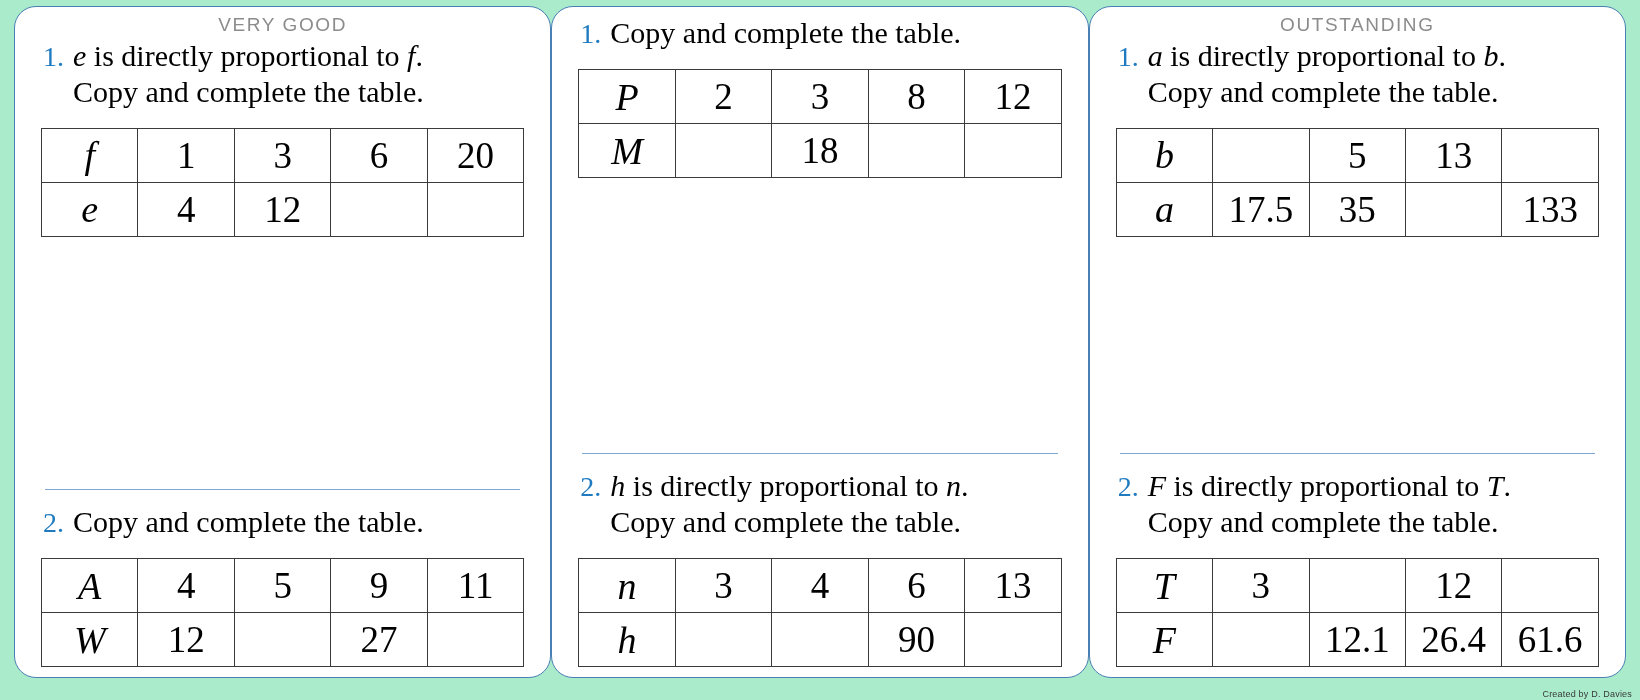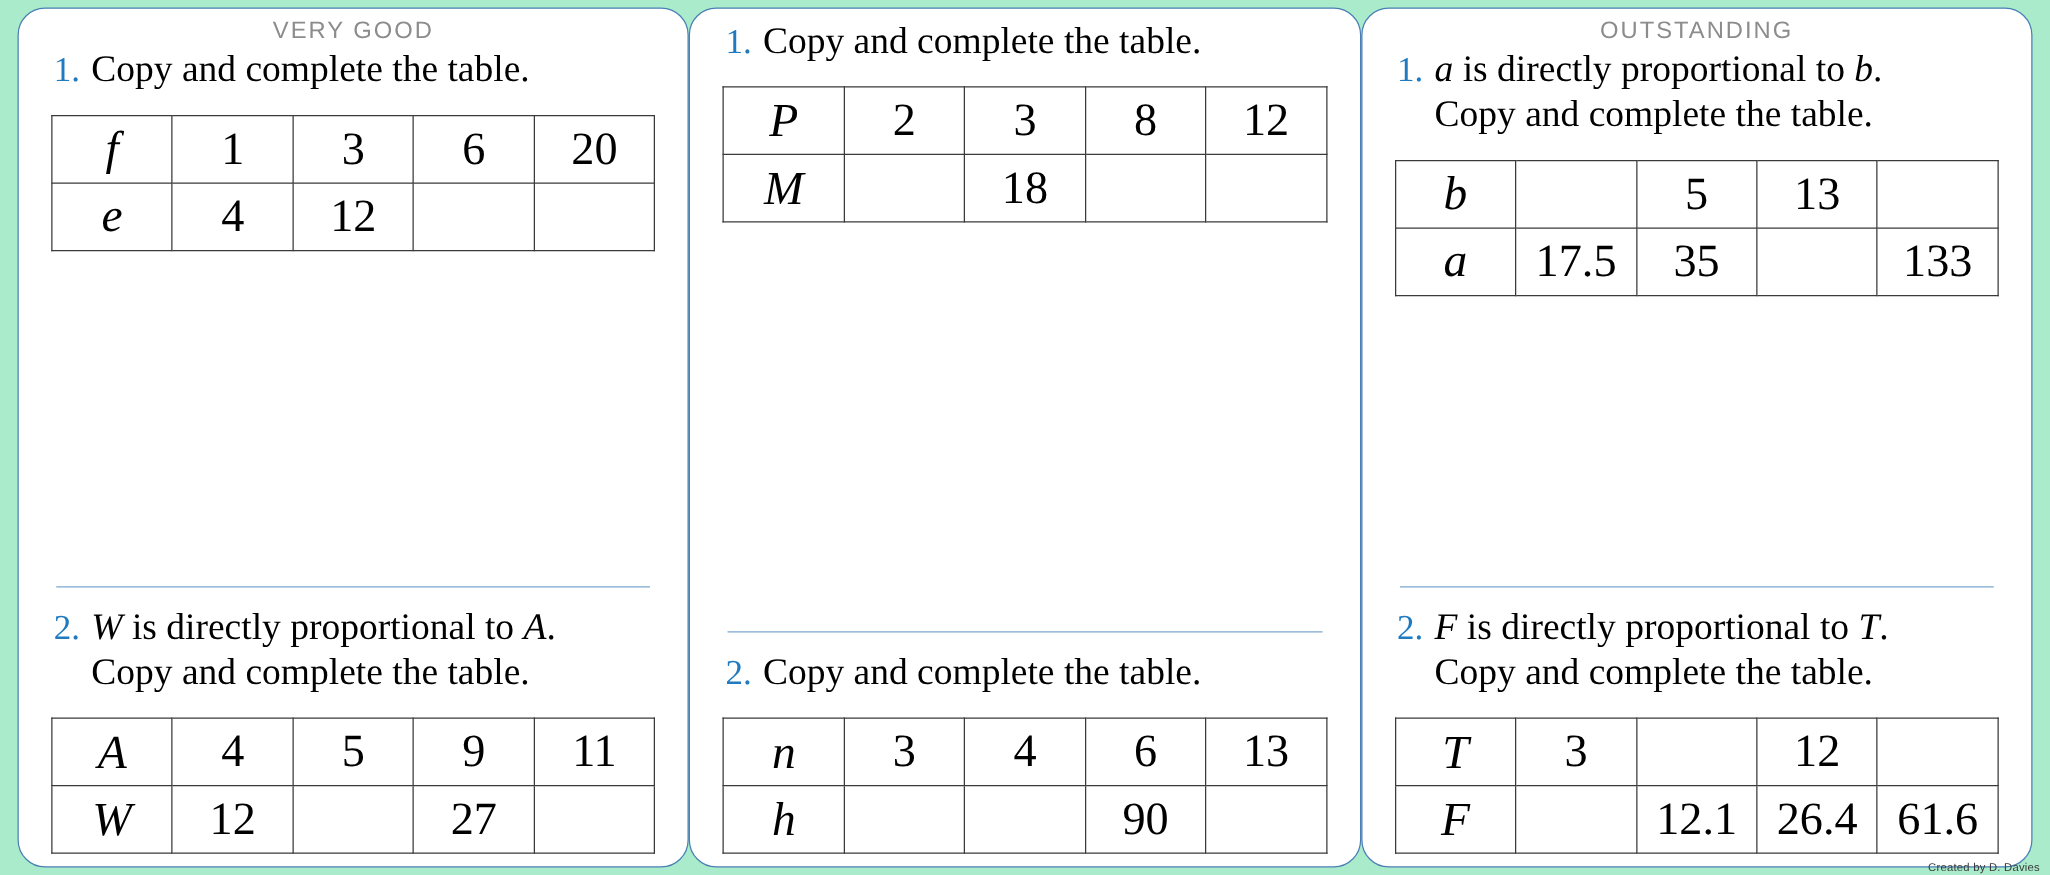--- a/index.html
+++ b/index.html
@@ -13,21 +13,21 @@
     font-family: "Liberation Serif", serif;
     overflow: hidden;
     position: relative;
   }
 
   #board {
     position: absolute;
     inset: 0;
     display: flex;
     gap: 0;
-    padding: 6px 14px 6px 14px;
+    padding: 6px 14px 22px 14px;
     box-sizing: border-box;
   }
 
   .card {
     flex: 1 1 0;
     background: #ffffff;
     border: 1.5px solid #4a7fb5;
     border-radius: 22px;
     box-sizing: border-box;
     position: relative;
@@ -125,20 +125,21 @@
 
 <div id="board">
 
   <div class="card">
     <div class="card-title">VERY GOOD</div>
 
     <div class="question q-top">
       <div class="q-head">
         <span class="q-num">1.</span>
         <span class="q-text-wrap">
+          <span class="q-line1"><span class="mi">e</span><span> is directly proportional to </span><span class="mi">f</span><span>.</span></span>
           <div class="q-line2">Copy and complete the table.</div>
         </span>
       </div>
       <div class="tbl-holder">
         <table class="vt">
           <tbody>
               <tr>
             <td class="rowlabel">f</td>
             <td>1</td>
             <td>3</td>
@@ -157,21 +158,20 @@
       </div>
     </div>
 
     <div class="spacer-after-table"></div>
     <hr class="q-divider">
 
     <div class="question q-top" style="margin-top:14px;">
       <div class="q-head">
         <span class="q-num">2.</span>
         <span class="q-text-wrap">
-          <span class="q-line1"><span class="mi">W</span><span> is directly proportional to </span><span class="mi">A</span><span>.</span></span>
           <div class="q-line2">Copy and complete the table.</div>
         </span>
       </div>
       <div class="tbl-holder">
         <table class="vt">
           <tbody>
               <tr>
             <td class="rowlabel">A</td>
             <td>4</td>
             <td>5</td>
@@ -222,20 +222,21 @@
       </div>
     </div>
 
     <div class="spacer-after-table"></div>
     <hr class="q-divider">
 
     <div class="question q-top" style="margin-top:14px;">
       <div class="q-head">
         <span class="q-num">2.</span>
         <span class="q-text-wrap">
+          <span class="q-line1"><span class="mi">h</span><span> is directly proportional to </span><span class="mi">n</span><span>.</span></span>
           <div class="q-line2">Copy and complete the table.</div>
         </span>
       </div>
       <div class="tbl-holder">
         <table class="vt">
           <tbody>
               <tr>
             <td class="rowlabel">n</td>
             <td>3</td>
             <td>4</td>

